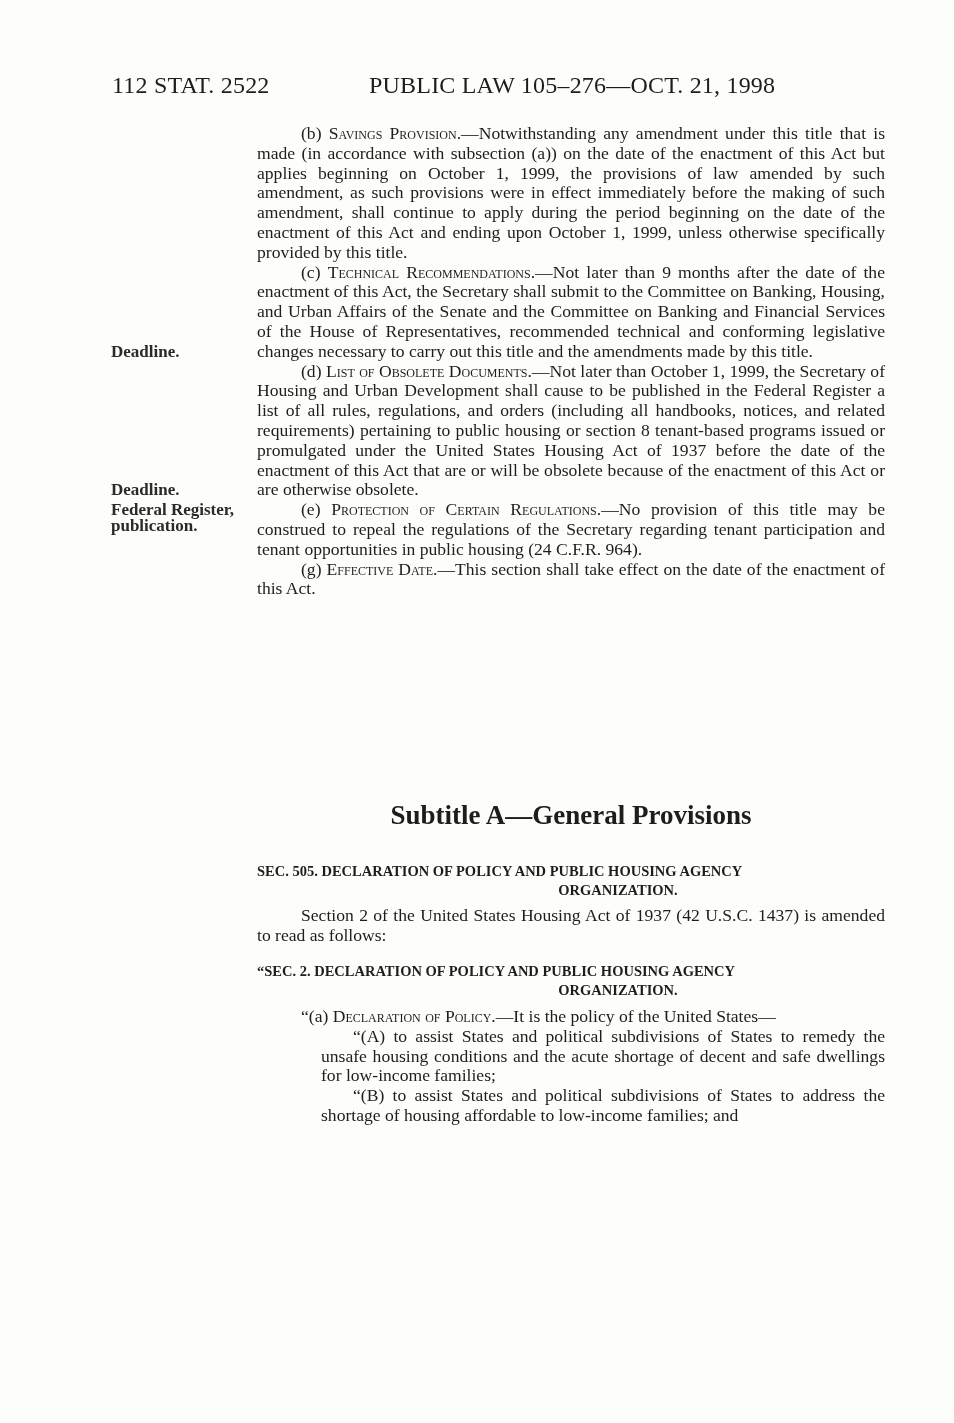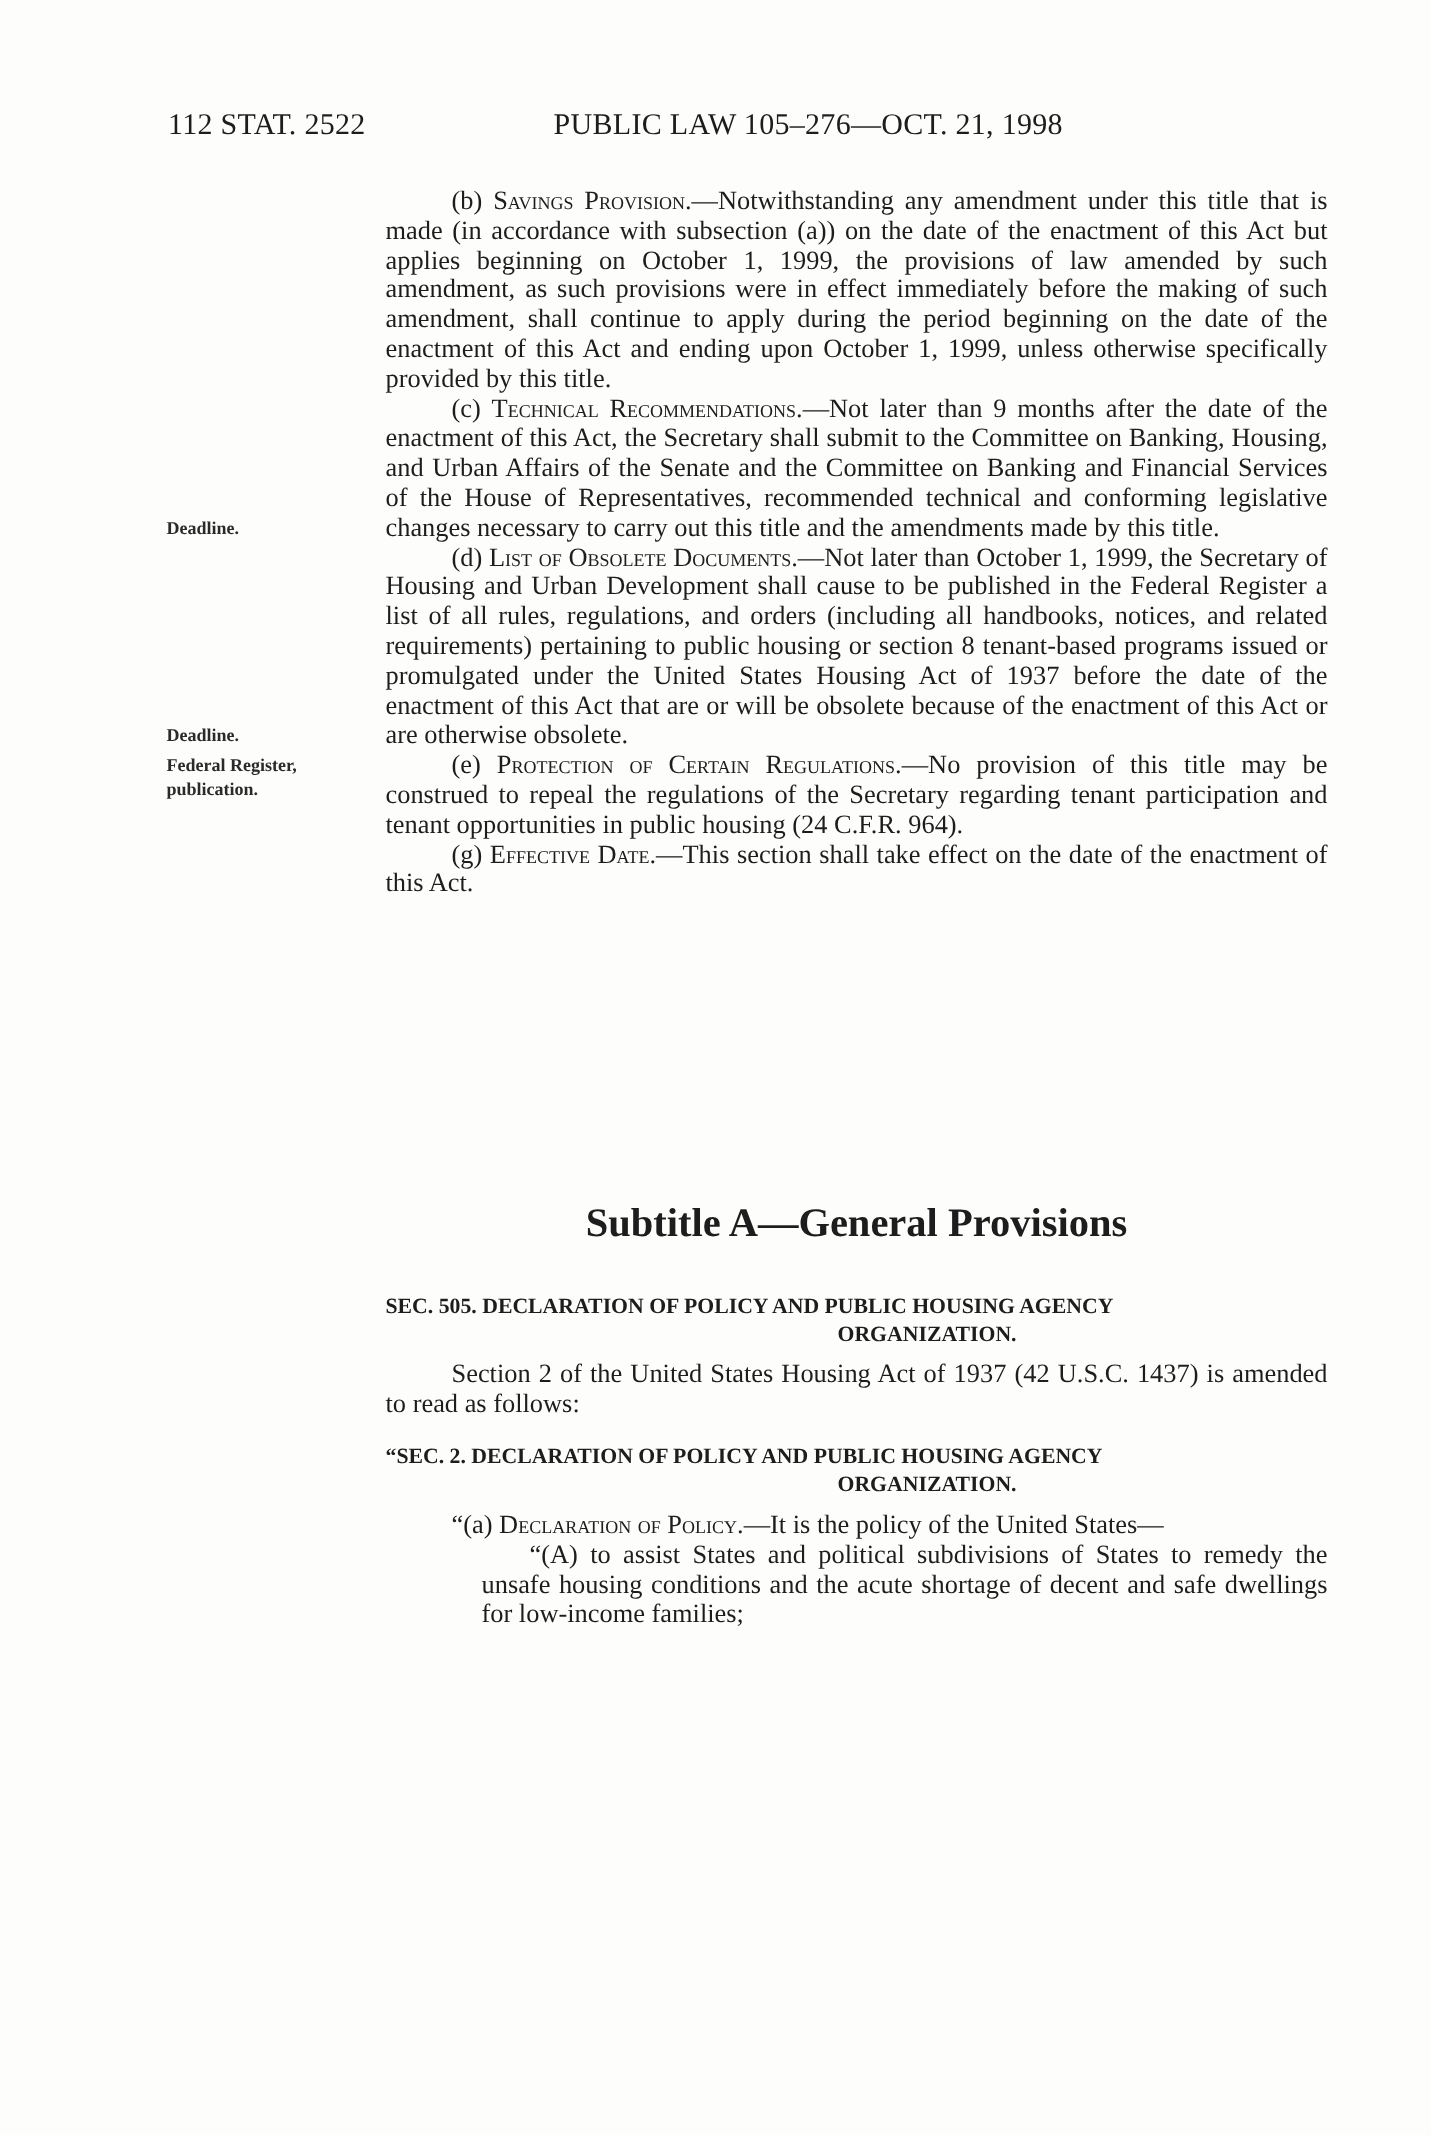--- a/index.html
+++ b/index.html
@@ -1,27 +1,27 @@
 <!DOCTYPE html>
 <html><head>
 <meta charset="utf-8">
 <style>
   html, body { margin:0; padding:0; }
   body {
     width:954px; height:1423px; background:#fdfdfb; position:relative; overflow:hidden;
     font-family:"Liberation Serif","DejaVu Serif",serif; color:#1d1d1d;
   }
-  .hdr { position:absolute; top:72px; font-size:20px; letter-spacing:0.2px; }
+  .hdr { position:absolute; top:72px; font-size:24px; letter-spacing:0.2px; }
   .hdr-left { left:112px; }
   .hdr-right { left:369px; }
   .col { position:absolute; left:257px; width:628px; font-size:17.6px; line-height:19.8px; text-align:justify; }
   .col p { margin:0; }
   .ind { text-indent:44px; }
   .sc { font-variant:small-caps; }
-  .margin-note { position:absolute; left:111px; font-size:12px; line-height:16px; font-weight:bold; color:#2a2a2a; }
+  .margin-note { position:absolute; left:111px; font-size:17px; line-height:16px; font-weight:bold; color:#2a2a2a; }
   .subtitle { position:absolute; left:257px; width:628px; top:800px; text-align:center; font-size:27px; font-weight:bold; }
   .sechead { position:absolute; left:257px; width:628px; font-size:14.5px; font-weight:bold; line-height:19px; text-align:justify; }
   .sechead .l2 { display:block; padding-left:94px; text-align:center; }
 </style>
 </head>
 <body>
 
 <div>
   <div class="hdr hdr-left">112 STAT. 2522</div>
   <div class="hdr hdr-right">PUBLIC LAW 105–276—OCT. 21, 1998</div>
@@ -53,13 +53,14 @@
 </div>
 
 <div class="sechead" style="top:962px;">
   <span>“SEC. 2. DECLARATION OF POLICY AND PUBLIC HOUSING AGENCY</span>
   <span class="l2">ORGANIZATION.</span>
 </div>
 
 <div class="col" style="top:1007px;">
   <p class="ind"><span>“(a) </span><span class="sc">Declaration of Policy.</span><span>—It is the policy of the United States—</span></p>
   <p style="margin-left:64px; text-indent:32px;">“(A) to assist States and political subdivisions of States to remedy the unsafe housing conditions and the acute shortage of decent and safe dwellings for low-income families;</p>
+  <p style="margin-left:64px; text-indent:32px;">“(B) to assist States and political subdivisions of States to address the shortage of housing affordable to low-income families; and</p>
 </div>
 
 </body></html>

